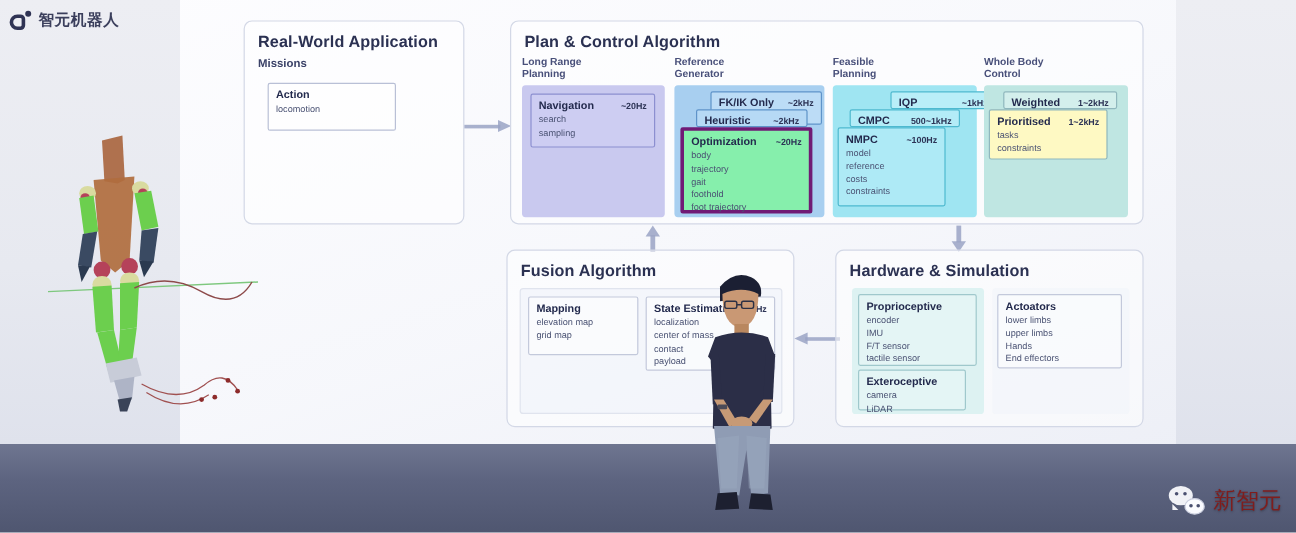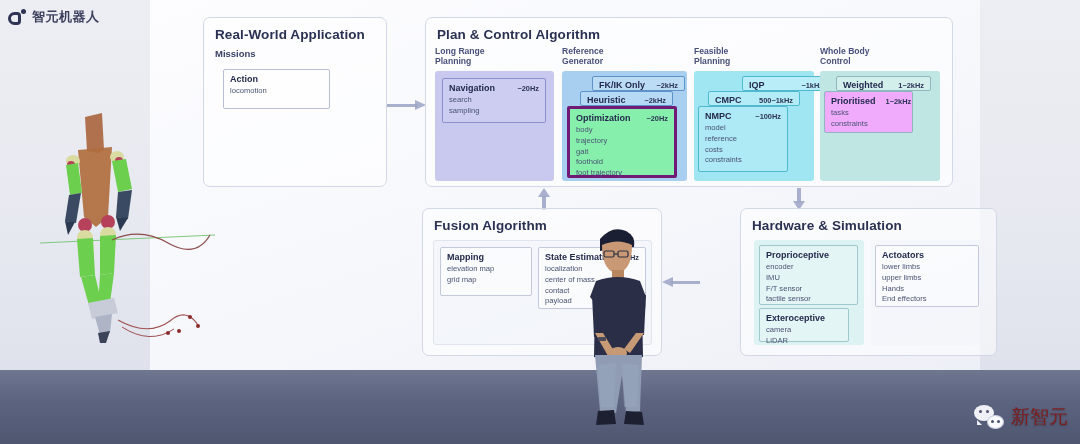--- a/index.html
+++ b/index.html
@@ -211,21 +211,21 @@
         <div class="card-list">search
 sampling</div>
       </div>
     </div>
 
     <div style="position:absolute; left:136px; top:28px; width:125px;">
       <div class="group-title">Reference
 Generator</div>
     </div>
     <div class="group-box" style="left:136px; top:53px; width:125px; height:110px; background:#a8cff0;">
-      <div class="card" style="left:30px; top:5px; width:93px; height:15px; border:1px solid #5e93c9; background:#bcdcf6;">
+      <div class="card" style="left:30px; top:5px; width:93px; height:28px; border:1px solid #5e93c9; background:#bcdcf6;">
         <div class="card-head" style="margin-top:-1px;">
           <span class="card-name">FK/IK Only</span>
           <span class="card-freq">~2kHz</span>
         </div>
       </div>
       <div class="card" style="left:18px; top:20px; width:93px; height:15px; border:1px solid #5e93c9; background:#b6d9f5;">
         <div class="card-head" style="margin-top:-1px;">
           <span class="card-name">Heuristic</span>
           <span class="card-freq">~2kHz</span>
         </div>
@@ -276,21 +276,21 @@
       <div class="group-title">Whole Body
 Control</div>
     </div>
     <div class="group-box" style="left:394px; top:53px; width:120px; height:110px; background:#bfe6e2;">
       <div class="card" style="left:16px; top:5px; width:95px; height:15px; border:1px solid #8fb7bd; background:#d3efec;">
         <div class="card-head" style="margin-top:-1px;">
           <span class="card-name">Weighted</span>
           <span class="card-freq">1~2kHz</span>
         </div>
       </div>
-      <div class="card" style="left:4px; top:20px; width:89px; height:42px; border:1px solid #8fb7bd; background:#f0abfc;">
+      <div class="card" style="left:4px; top:20px; width:99px; height:42px; border:1px solid #8fb7bd; background:#fef9c3;">
         <div class="card-head">
           <span class="card-name">Prioritised</span>
           <span class="card-freq">1~2kHz</span>
         </div>
         <div class="card-list">tasks
 constraints</div>
       </div>
     </div>
   </div>
 
@@ -325,21 +325,21 @@
 payload</div>
       </div>
     </div>
   </div>
 
   <div class="arrow" style="left:662px; top:277px; width:38px; height:10px;">
     <div class="shaft" style="right:0; top:3.5px; width:29px; height:3.5px;"></div>
     <div class="head" style="left:0; top:0; border-right:11px solid #9aa3c4; border-top:5px solid transparent; border-bottom:5px solid transparent; opacity:.85;"></div>
   </div>
 
-  <div class="panel" style="left:696px; top:208px; width:257px; height:148px;margin-left:44px;">
+  <div class="panel" style="left:696px; top:208px; width:257px; height:148px;">
     <div class="panel-title" style="position:absolute; left:11px; top:9px;">Hardware &amp; Simulation</div>
 
     <div class="group-box" style="left:13px; top:31px; width:110px; height:105px; background:#ddf2f2;">
       <div class="card" style="left:5px; top:5px; width:99px; height:60px; border:1px solid #9fc8cc; background:#e4f5f5;">
         <div class="card-head">
           <span class="card-name">Proprioceptive</span>
         </div>
         <div class="card-list">encoder
 IMU
 F/T sensor

